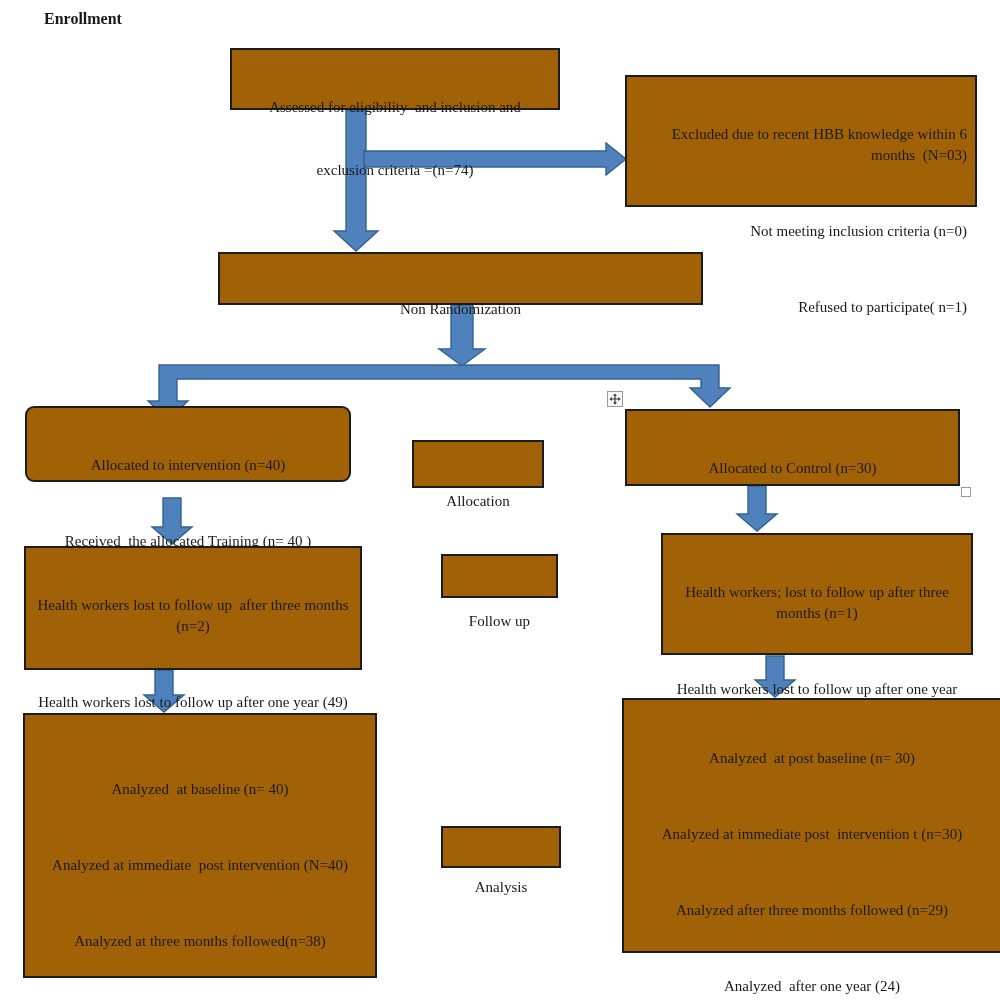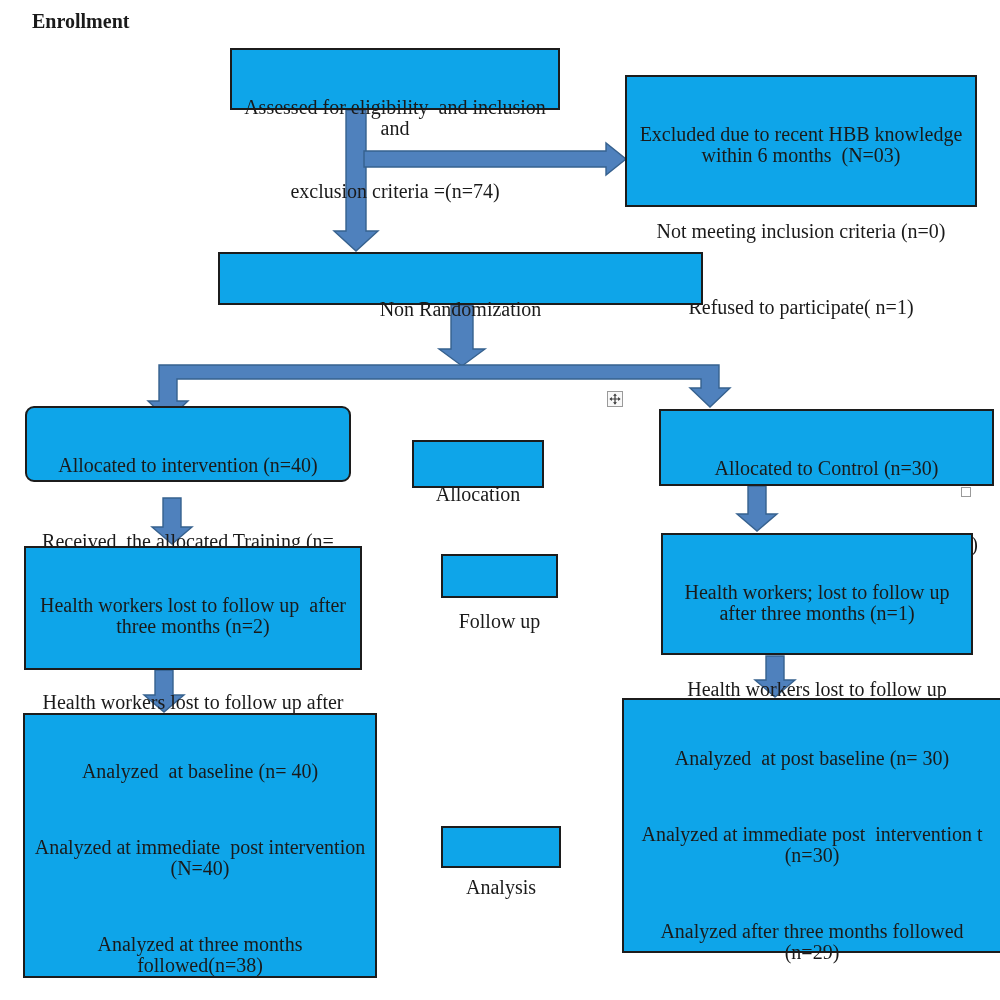--- a/index.html
+++ b/index.html
@@ -2,29 +2,29 @@
 <html><head>
 <meta charset="utf-8">
 <style>
   html,body{margin:0;padding:0;background:#ffffff;}
   .canvas{
     position:relative;width:1000px;height:1000px;background:#ffffff;
     font-family:"Liberation Serif","DejaVu Serif",serif;color:#1a1a1a;overflow:hidden;
   }
   .arrow-layer{position:absolute;left:0;top:0;z-index:0;}
   .box{
-    position:absolute;box-sizing:border-box;background:#0ea5e9;border:2px solid #1c1c1c;
-    font-size:20px;line-height:21px;text-align:center;z-index:1;white-space:pre-wrap;
+    position:absolute;box-sizing:border-box;background:#a16207;border:2px solid #1c1c1c;
+    font-size:15px;line-height:21px;text-align:center;z-index:1;white-space:pre-wrap;
   }
   .box p{margin:0 0 13px 0;}
   .box p:last-child{margin-bottom:0;}
   .pad{padding:5px 8px;}
-  .left-align{text-align:center;}
+  .left-align{text-align:right;}
   .title-label{
-    position:absolute;left:32px;top:10px;font-weight:bold;font-size:20px;z-index:1;
+    position:absolute;left:44px;top:10px;font-weight:bold;font-size:16px;z-index:1;
   }
   .stage-box{border-width:2px;}
   .move-handle{
     position:absolute;left:607px;top:391px;width:16px;height:16px;box-sizing:border-box;
     background:#f8f8f8;border:1px solid #9a9a9a;z-index:2;display:flex;align-items:center;justify-content:center;
   }
   .resize-handle{
     position:absolute;left:961px;top:487px;width:10px;height:10px;box-sizing:border-box;
     background:#ffffff;border:1px solid #9a9a9a;z-index:2;
   }
@@ -68,25 +68,25 @@
 
   <div class="box" style="left: 218px; top: 252px; width: 485px; height: 53px; padding-top: 3px; border-color: rgb(28, 28, 28);">
     <div>Non Randomization</div>
   </div>
 
   <div class="box pad" style="left: 25px; top: 406px; width: 326px; height: 76px; border-color: rgb(28, 28, 28); border-radius: 9px;">
     <p>Allocated to intervention (n=40)</p>
     <p>Received  the allocated Training (n= 40 )</p>
   </div>
 
-  <div class="box stage-box" style="left: 412px; top: 440px; width: 132px; height: 48px; border-color: rgb(28, 28, 28);">
+  <div class="box stage-box" style="left: 412px; top: 440px; width: 132px; height: 48px; padding-top: 7px; border-color: rgb(28, 28, 28);">
     <div>Allocation</div>
   </div>
 
-  <div class="box pad" style="left: 625px; top: 409px; width: 335px; height: 77px; border-color: rgb(28, 28, 28); margin-left: 34px;">
+  <div class="box pad" style="left: 625px; top: 409px; width: 335px; height: 77px; border-color: rgb(28, 28, 28);">
     <p>Allocated to Control (n=30)</p>
     <p>Received allocated intervention (n=0)</p>
   </div>
 
   <div class="move-handle">
     <svg width="12" height="12" viewBox="0 0 16 16">
       <path d="M8 0.5 L10.6 3.8 H8.8 V7.2 H12.2 V5.4 L15.5 8 L12.2 10.6 V8.8 H8.8 V12.2 H10.6 L8 15.5 L5.4 12.2 H7.2 V8.8 H3.8 V10.6 L0.5 8 L3.8 5.4 V7.2 H7.2 V3.8 H5.4 Z" fill="#3a3a3a"></path>
     </svg>
   </div>
 
@@ -99,21 +99,21 @@
 
   <div class="box stage-box" style="left: 441px; top: 554px; width: 117px; height: 44px; padding-top: 13px; border-color: rgb(28, 28, 28);">
     <div>Follow up</div>
   </div>
 
   <div class="box pad" style="left: 661px; top: 533px; width: 312px; height: 122px; border-color: rgb(28, 28, 28);">
     <p>Health workers; lost to follow up after three months (n=1)</p>
     <p>Health workers lost to follow up after one year (24)</p>
   </div>
 
-  <div class="box" style="left: 23px; top: 713px; width: 354px; height: 265px; padding: 4px 8px; border-color: rgb(28, 28, 28);">
+  <div class="box" style="left: 23px; top: 713px; width: 354px; height: 265px; padding: 22px 8px; border-color: rgb(28, 28, 28);">
     <p>Analyzed  at baseline (n= 40)</p>
     <p>Analyzed at immediate  post intervention (N=40)</p>
     <p>Analyzed at three months followed(n=38)</p>
     <p>Analyzed after one  year (29)</p>
     
     
   </div>
 
   <div class="box stage-box" style="left: 441px; top: 826px; width: 120px; height: 42px; padding-top: 7px; border-color: rgb(28, 28, 28);">
     <div>Analysis</div>

